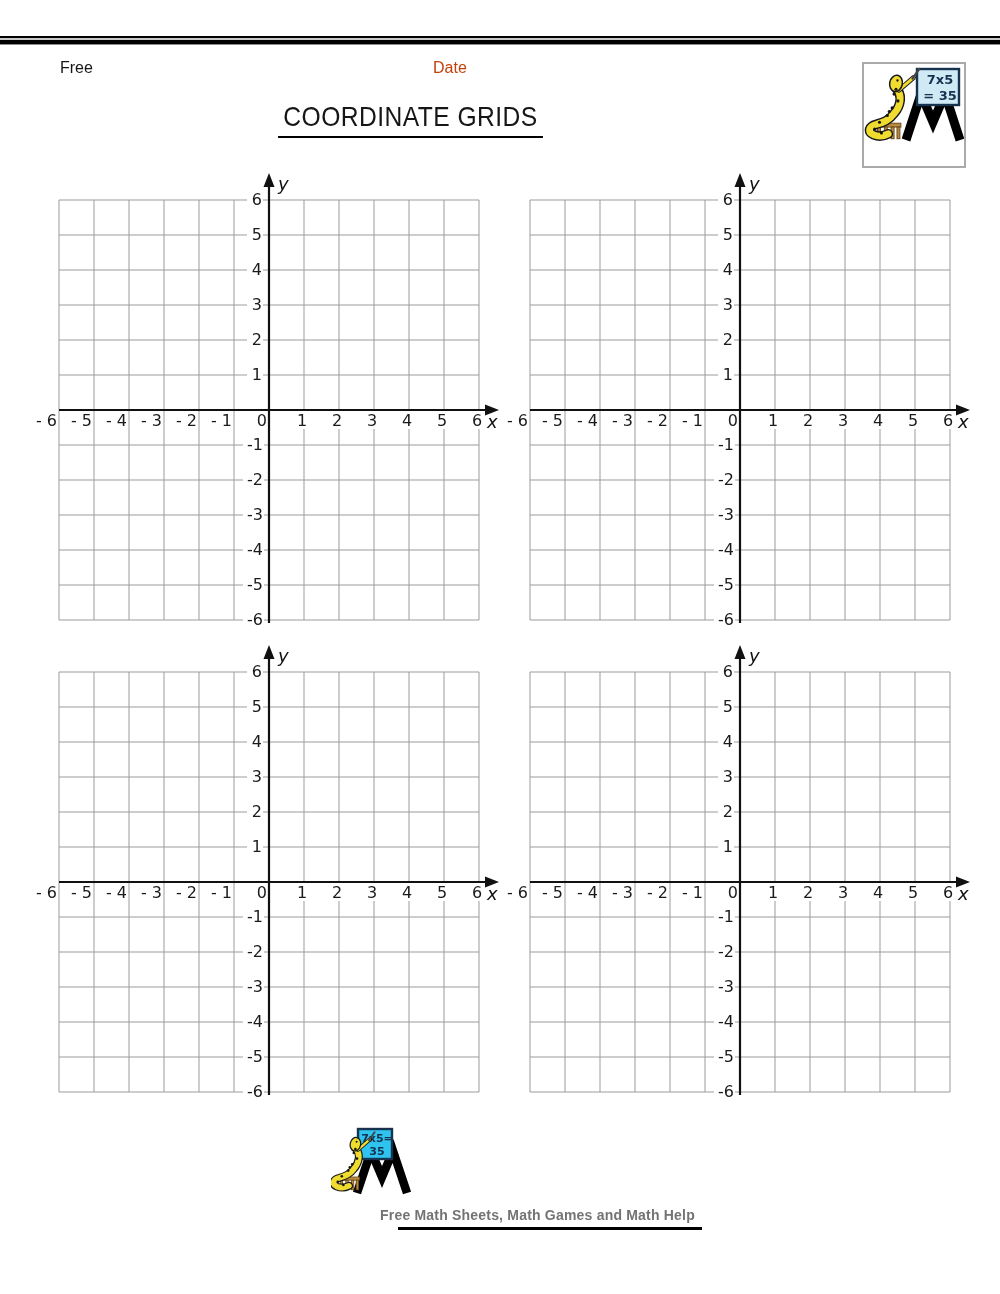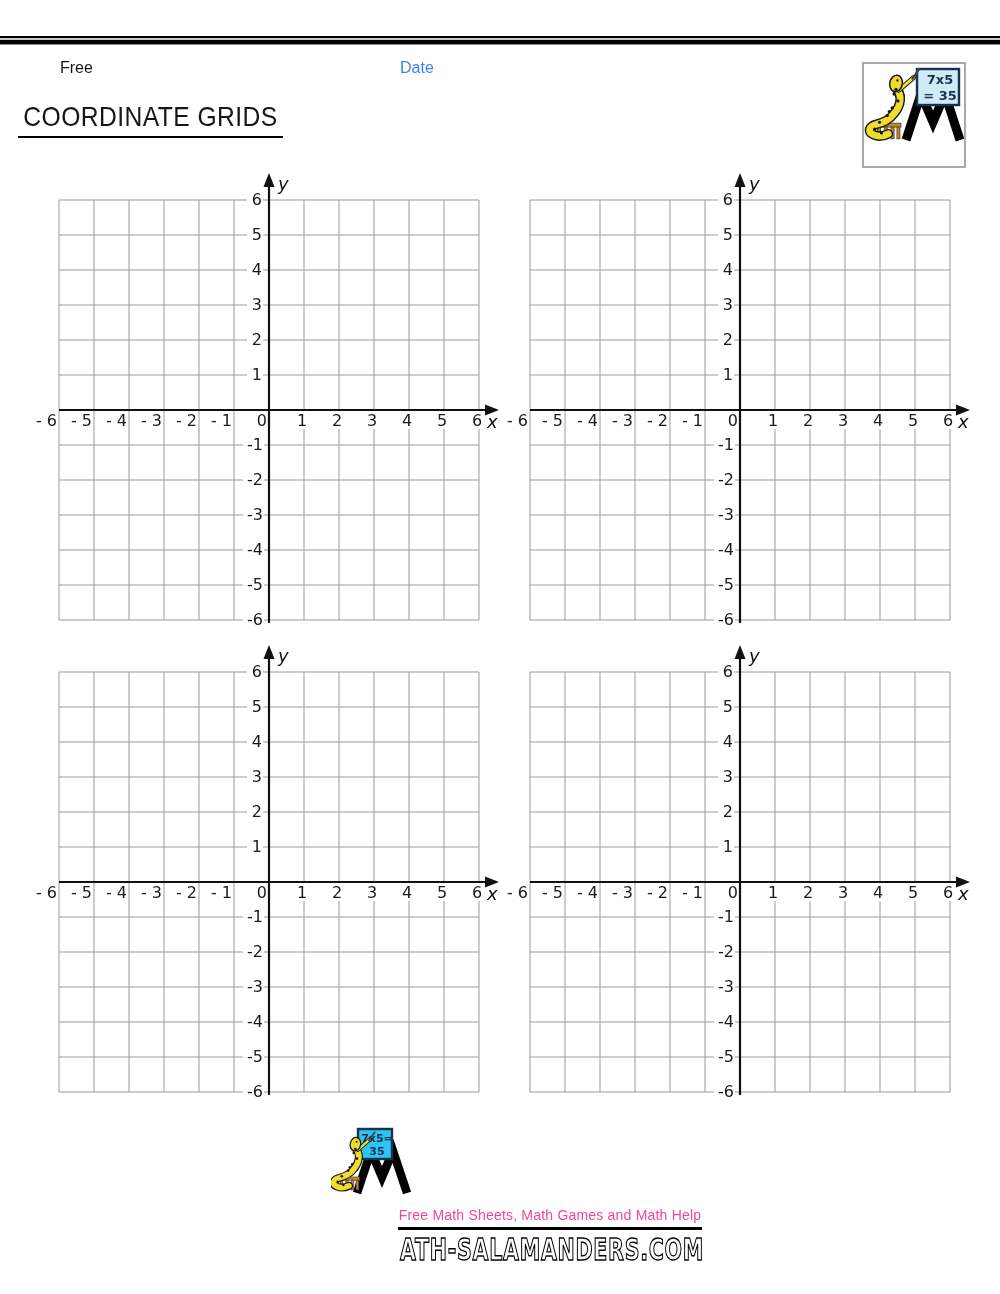--- a/index.html
+++ b/index.html
@@ -5,30 +5,30 @@
   html,body{margin:0;padding:0;background:#ffffff;}
   .page{position:relative;width:1000px;height:1294px;background:#ffffff;overflow:hidden;
         font-family:"Liberation Sans",sans-serif;color:#1a1a1a;}
   
   .top-rule{position:absolute;left:0;top:36px;width:1000px;}
   .top-rule .r1{height:2px;background:#000;}
   .top-rule .r2{height:2px;background:#c6c6c6;}
   .top-rule .r3{height:4px;background:#000;}
   .top-rule .r4{height:1px;background:#8a8a8a;}
   .name-label{position:absolute;left:60px;top:59px;font-size:16px;color:#161616;}
-  .date-label{position:absolute;left:400px;top:59px;font-size:16px;color:#3b82f6;}
-  .title-wrap{position:absolute;left:0;top:101px;width:822px;text-align:left;}
+  .date-label{position:absolute;left:433px;top:59px;font-size:16px;color:#c2410c;}
+  .title-wrap{position:absolute;left:0;top:101px;width:822px;text-align:center;}
   .title{display:inline-block;font-size:28px;color:#161616;letter-spacing:0.5px;
          transform:scaleX(0.88);transform-origin:center;
          border-bottom:2.5px solid #000;padding:0 6px 3px 6px;}
   .logo-box{position:absolute;left:862px;top:62px;width:104px;height:106px;
             border:2px solid #aaaaaa;background:#fff;box-sizing:border-box;}
   .grid-holder{position:absolute;width:478px;height:458px;}
-  .footer-tagline{position:absolute;left:380px;top:1207px;width:340px;text-align:center;
-                  font-size:14px;font-weight:normal;letter-spacing:0.2px;color:#ec4899;white-space:nowrap;}
+  .footer-tagline{position:absolute;left:380px;top:1207px;width:340px;text-align:left;
+                  font-size:14px;font-weight:bold;letter-spacing:0.2px;color:#737373;white-space:nowrap;}
   .footer-rule{position:absolute;left:398px;top:1227px;width:304px;height:3px;background:#000;}
   .footer-site{position:absolute;left:396px;top:1231px;}
   .footer-logo{position:absolute;left:331px;top:1127px;}
   svg text{font-family:"DejaVu Sans",sans-serif;}
 </style>
 </head>
 <body>
 
 <div class="page">
 
@@ -481,17 +481,14 @@
             <circle cx="16" cy="59" r="1.6"></circle>
             <circle cx="11" cy="66" r="1.6"></circle>
             <circle cx="18" cy="70" r="1.6"></circle>
             <circle cx="33" cy="25" r="1.6"></circle>
             <circle cx="26" cy="48" r="1.6"></circle>
           </g>
         </g>
       </svg></div>
   <div class="footer-tagline">Free Math Sheets, Math Games and Math Help</div>
   <div class="footer-rule"></div>
-  <div class="footer-site" id="footer-site"><svg width="312" height="40" viewBox="0 0 312 40">
-        <text x="156" y="29" text-anchor="middle" textLength="304" lengthAdjust="spacingAndGlyphs" font-size="30" font-weight="bold" fill="#ffffff" stroke="#000" stroke-width="1.4" letter-spacing="1">ATH-SALAMANDERS.COM</text>
-      </svg></div>
 
 </div>
 
 </body></html>

